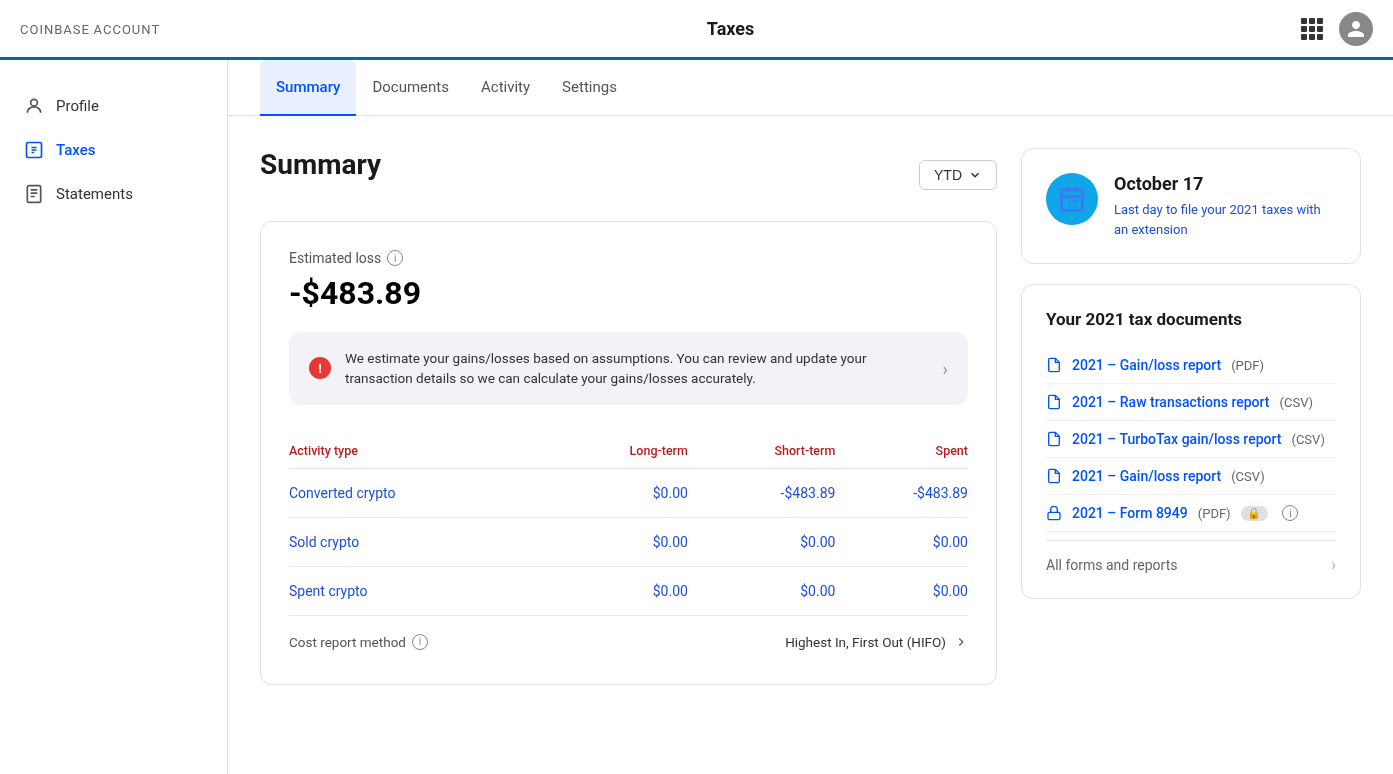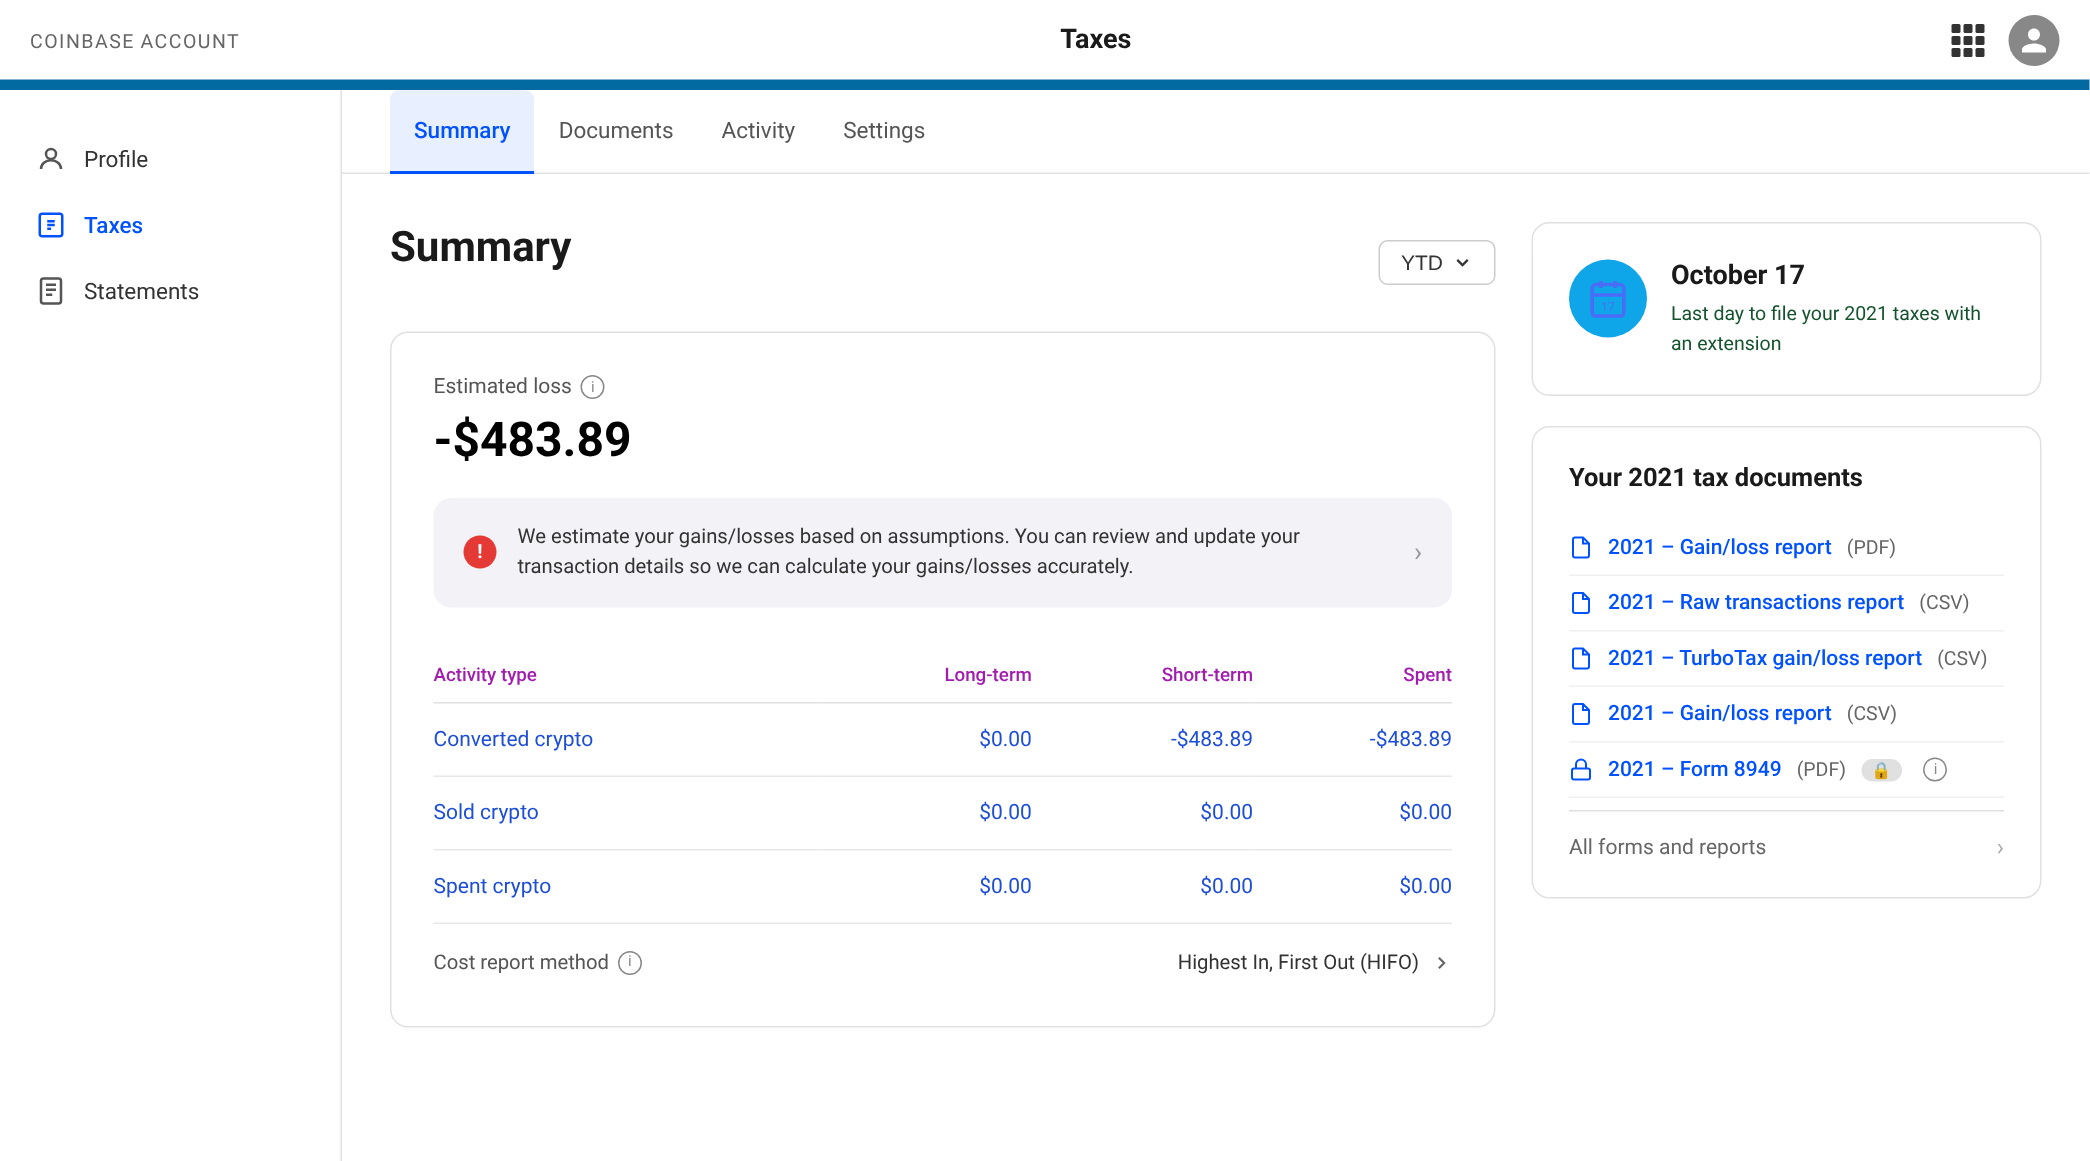--- a/index.html
+++ b/index.html
@@ -1,21 +1,21 @@
 <!DOCTYPE html>
 <html><head>
   <meta charset="utf-8">
   <style>
     * { box-sizing: border-box; margin: 0; padding: 0; }
     body { font-family: -apple-system, BlinkMacSystemFont, 'Segoe UI', Roboto, sans-serif; background: #fff; color: #1a1a1a; display: flex; flex-direction: column; height: 774px; overflow: hidden; }
 
     
     .top-nav {
       display: flex; align-items: center; justify-content: space-between;
-      height: 60px; border-bottom: 7px solid #0369a1;
+      height: 60px; border-bottom: 3px solid #0369a1;
       padding: 0 20px;
       position: fixed; top: 0; left: 0; right: 0; background: #fff; z-index: 100;
     }
     .top-nav-left { display: flex; align-items: center; gap: 6px; }
     .coinbase-logo { font-weight: 700; font-size: 16px; color: #0052ff; letter-spacing: -0.3px; }
     .coinbase-logo span { color: #666; font-weight: 400; font-size: 13px; letter-spacing: 1px; text-transform: uppercase; }
     .top-nav-center { font-weight: 700; font-size: 18px; }
     .top-nav-right { display: flex; align-items: center; gap: 16px; }
     .grid-icon { display: grid; grid-template-columns: repeat(3,6px); grid-template-rows: repeat(3,6px); gap: 2px; cursor: pointer; }
     .grid-dot { background: #333; border-radius: 1px; }
@@ -89,21 +89,21 @@
       display: flex; align-items: center; gap: 14px; margin-bottom: 28px;
       cursor: pointer;
     }
     .alert-icon { width: 22px; height: 22px; border-radius: 50%; background: #e53935; color: #fff; display: flex; align-items: center; justify-content: center; font-size: 13px; font-weight: 700; flex-shrink: 0; }
     .alert-text { flex: 1; font-size: 13.5px; color: #333; line-height: 1.5; }
     .alert-chevron { color: #999; font-size: 18px; }
 
     
     .activity-table { width: 100%; border-collapse: collapse; }
     .activity-table th {
-      text-align: left; font-size: 12.5px; color: #a21caf; font-weight: 500;
+      text-align: left; font-size: 12.5px; color: #b91c1c; font-weight: 500;
       padding: 10px 0; border-bottom: 1px solid #e0e0e0;
     }
     .activity-table th:not(:first-child) { text-align: right; }
     .activity-table td {
       padding: 16px 0; font-size: 14px; color: #1d4ed8;
       border-bottom: 1px solid #e8e8e8;
     }
     .activity-table td:not(:first-child) { text-align: right; }
 
     
@@ -120,21 +120,21 @@
     
     .info-card {
       border: 1px solid #e0e0e0; border-radius: 12px; padding: 24px;
     }
     .info-card-top { display: flex; align-items: flex-start; gap: 16px; }
     .calendar-icon-wrap {
       width: 52px; height: 52px; border-radius: 50%; background: #0ea5e9;
       display: flex; align-items: center; justify-content: center; flex-shrink: 0;
     }
     .october-date { font-size: 18px; font-weight: 700; margin-bottom: 6px; }
-    .october-desc { font-size: 13px; color: #14532d; line-height: 1.5; }
+    .october-desc { font-size: 13px; color: #1d4ed8; line-height: 1.5; }
 
     
     .tax-docs-card {
       border: 1px solid #e0e0e0; border-radius: 12px; padding: 24px;
     }
     .tax-docs-title { font-size: 17px; font-weight: 700; margin-bottom: 18px; }
     .doc-item {
       display: flex; align-items: center; gap: 10px;
       padding: 10px 0; border-bottom: 1px solid #f0f0f0; cursor: pointer;
     }

